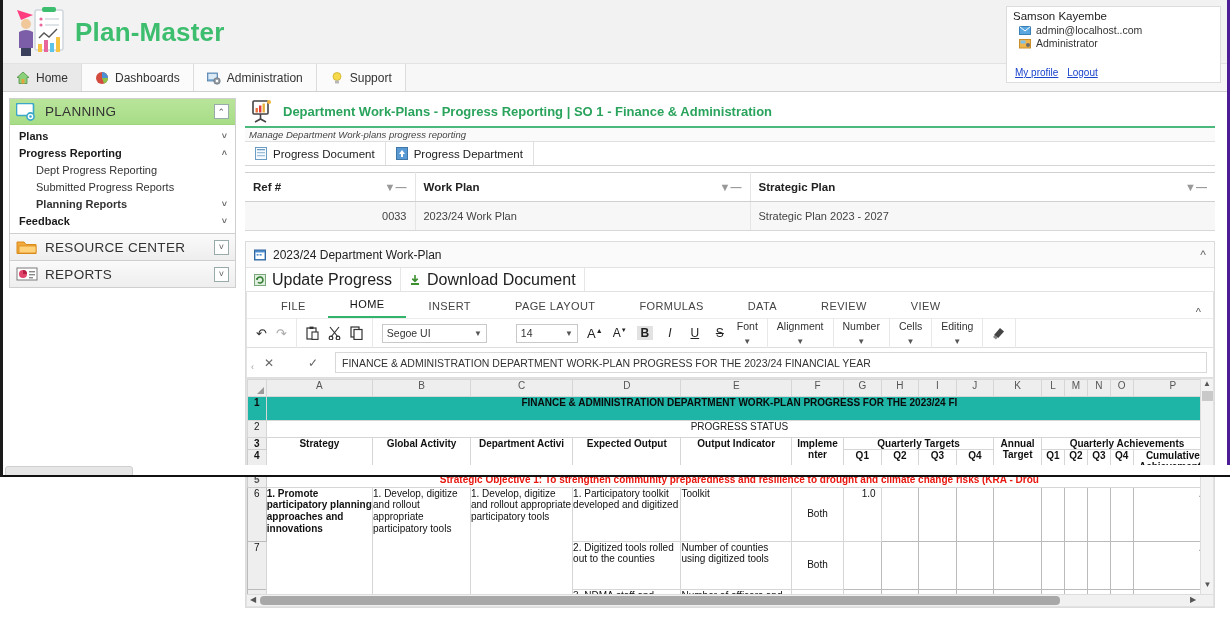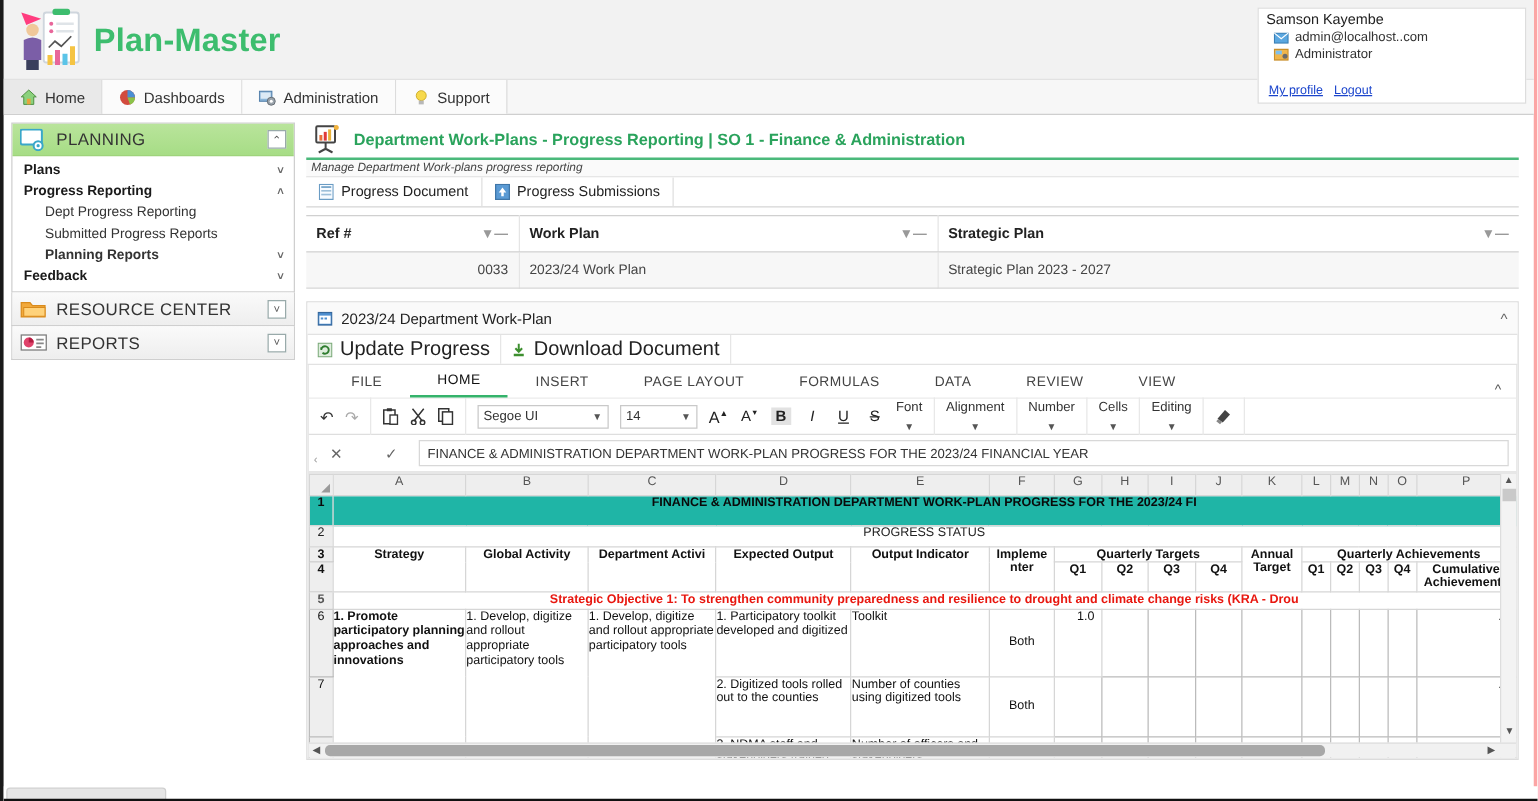--- a/index.html
+++ b/index.html
@@ -5,22 +5,22 @@
   * { box-sizing: border-box; }
   html, body { margin:0; padding:0; }
   body {
     width:1230px; height:641px;
     font-family:"Liberation Sans", sans-serif;
     font-size:12px; color:#222; background:#ffffff;
     overflow:hidden; position:relative;
   }
 
   
-  #app { position:relative; width:1230px; height:641px; background:#fff;
-         border-left:3px solid #1a1a1a; border-right:3px solid #fca5a5; }
+  #app { position:relative; width:1230px; height:477px; background:#fff;
+         border-left:3px solid #1a1a1a; border-right:3px solid #4c1d95; }
 
   
   .topbar { position:relative; height:64px; background:#f2f2f2; border-bottom:1px solid #e2e2e2; }
   .brand { position:absolute; left:10px; top:4px; display:flex; align-items:center; gap:6px; }
   .brand-logo { width:56px; height:56px; position:relative; }
   .brand-text { font-size:26px; font-weight:bold; color:#3dbd6e; letter-spacing:.2px; }
 
   .userbox { position:absolute; right:6px; top:6px; width:215px; background:#fff;
              border:1px solid #ddd; padding:3px 6px 4px 6px; }
   .user-name { font-size:11.5px; color:#222; font-weight:400; margin-bottom:2px; }
@@ -94,21 +94,21 @@
   .xl-tabs .up { margin-left:auto; padding-right:12px; color:#555; font-size:11px; }
   .xl-ribbon { display:flex; align-items:center; height:30px; border-top:1px solid #ececec;
                border-bottom:1px solid #dedede; }
   .grp { display:flex; align-items:center; gap:9px; padding:0 9px; height:30px;
          border-right:1px solid #e8e8e8; }
   .ic { font-size:13px; color:#333; line-height:1; }
   .fontsel { width:105px; height:19px; border:1px solid #c9c9c9; background:#fff; font-size:10.5px;
              display:flex; align-items:center; padding:0 4px; color:#333; }
   .fontsel .cv { margin-left:auto; font-size:8px; color:#555; }
   .sizesel { width:62px; height:19px; border:1px solid #c9c9c9; background:#fff; font-size:10.5px;
-             display:flex; align-items:center; padding:0 4px; color:#333; }
+             display:flex; align-items:center; padding:0 4px; color:#333;margin-left:20px; }
   .sizesel .cv { margin-left:auto; font-size:8px; color:#555; }
   .bbtn { width:16px; text-align:center; font-size:12px; color:#222; }
   .bbtn.on { background:#e2e2e2; }
   .drop { font-size:10.5px; color:#333; display:flex; align-items:center; gap:5px;flex-direction:column; }
   .drop .cv { font-size:8px; color:#555; }
 
   .xl-formula { display:flex; align-items:center; height:30px; gap:0; border-bottom:1px solid #dedede; }
   .fx-btn { width:44px; text-align:center; color:#666; font-size:12px; }
   .fx-input { flex:1; height:21px; border:1px solid #d8d8d8; background:#fff; font-size:10.5px;
               color:#333; display:flex; align-items:center; padding:0 6px; margin-right:6px; }
@@ -365,21 +365,21 @@
           </span>
           <span>Progress Document</span>
         </div>
         <div class="tb">
           <span>
             <svg width="12" height="13" viewBox="0 0 12 13">
                 <rect x="0.5" y="0.5" width="11" height="12" fill="#5a9ad4" stroke="#3f76a8"></rect>
                 <path d="M6 3 L9 7 H7 V10 H5 V7 H3 Z" fill="#fff"></path>
               </svg>
           </span>
-          <span>Progress Submissions</span>
+          <span>Progress Department</span>
         </div>
       </div>
 
       <table class="reftable">
         <thead>
           <tr>
             <th class="c-ref">
               <div class="th-inner">
                 <span>Ref #</span>
                 <span class="funnel">▼—</span>

